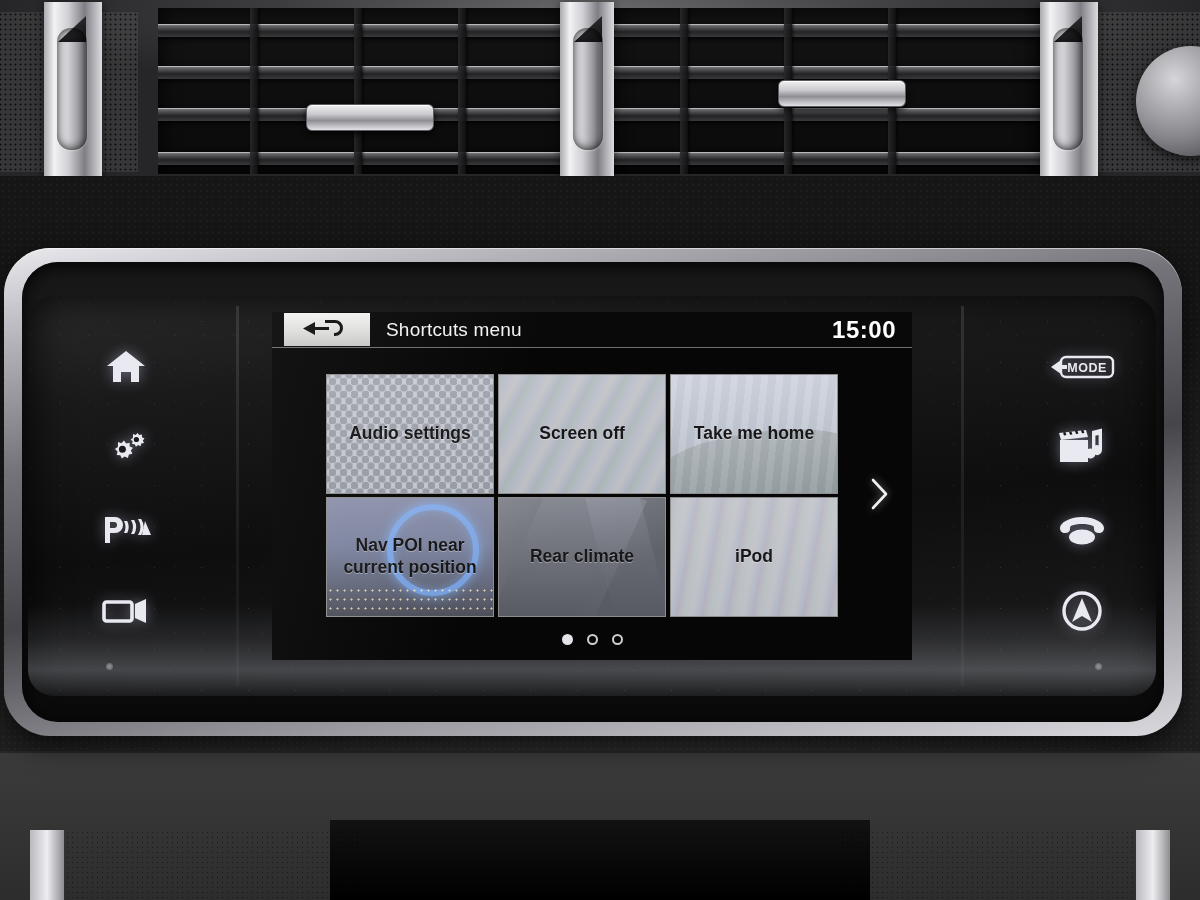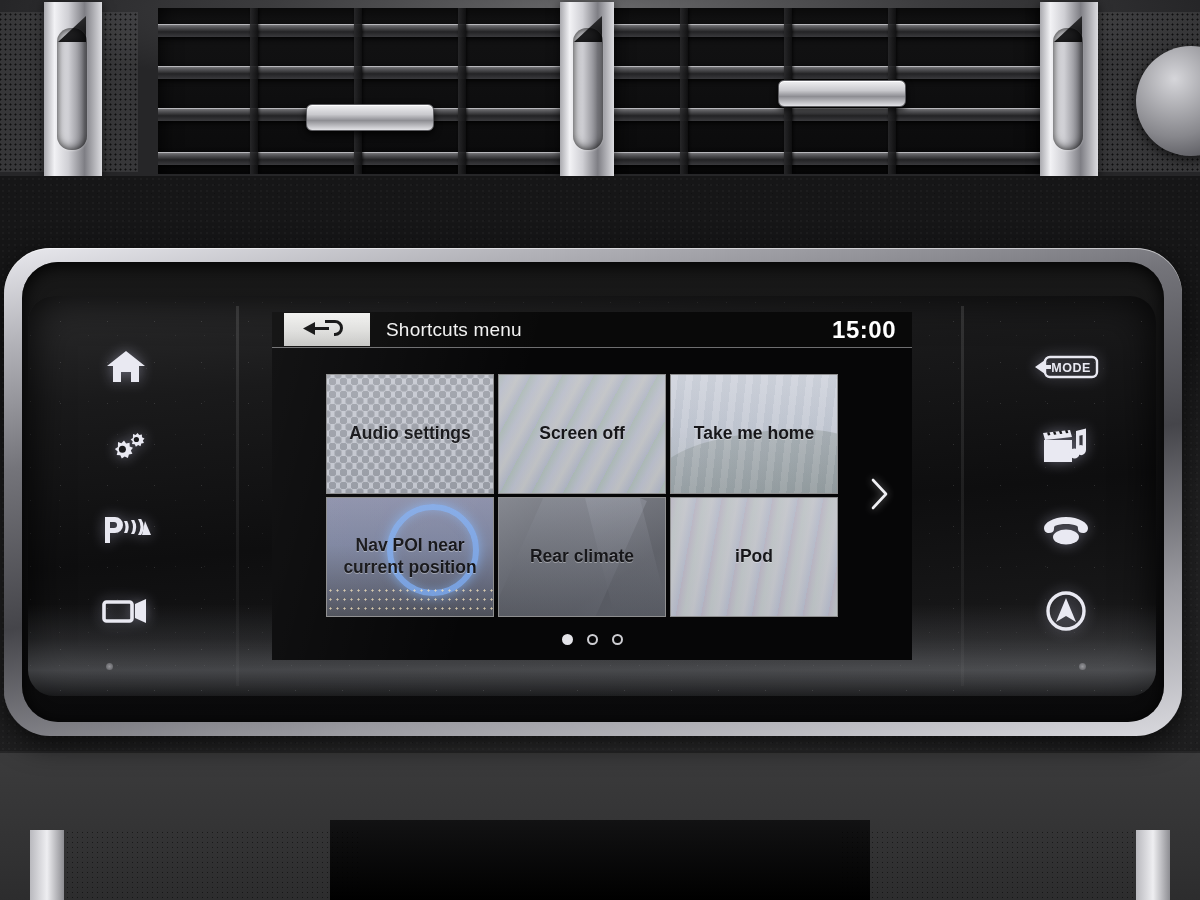--- a/index.html
+++ b/index.html
@@ -105,21 +105,21 @@
     background-size:47px 41px, 29px 33px;
     background-position:9px 5px, 17px 23px; }
   .panel-gloss{ position:absolute; left:0; right:0; bottom:0; height:92px;
     background:linear-gradient(180deg, rgba(255,255,255,0) 0%, rgba(200,205,215,.10) 38%, rgba(225,230,240,.24) 72%, rgba(120,125,135,.12) 100%); }
 
   
   .keycol{ position:absolute; top:300px; width:196px; height:392px;
     display:flex; flex-direction:column; align-items:center; justify-content:space-around;
     padding:26px 0 40px; }
   .keycol.left{ left:28px; }
-  .keycol.right{ right:36px; }
+  .keycol.right{ right:20px; }
   .hkey{ width:74px; height:52px; display:flex; align-items:center; justify-content:center;
     filter:drop-shadow(0 0 7px rgba(220,220,255,.40)); }
   .hkey svg{ display:block; }
   .dotlight{ position:absolute; width:7px; height:7px; border-radius:50%;
     background:radial-gradient(circle,#d8d8dd,#6a6a70); opacity:.55; }
 
   
   .groove{ position:absolute; top:306px; width:3px; height:380px;
     background:linear-gradient(180deg, rgba(255,255,255,.20), rgba(255,255,255,.05));
     opacity:.55; }

